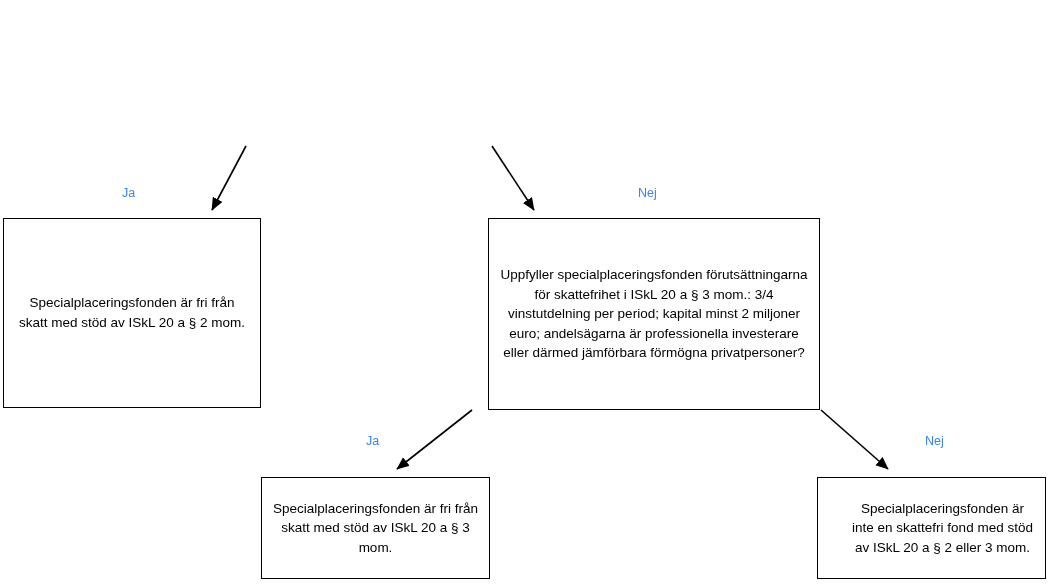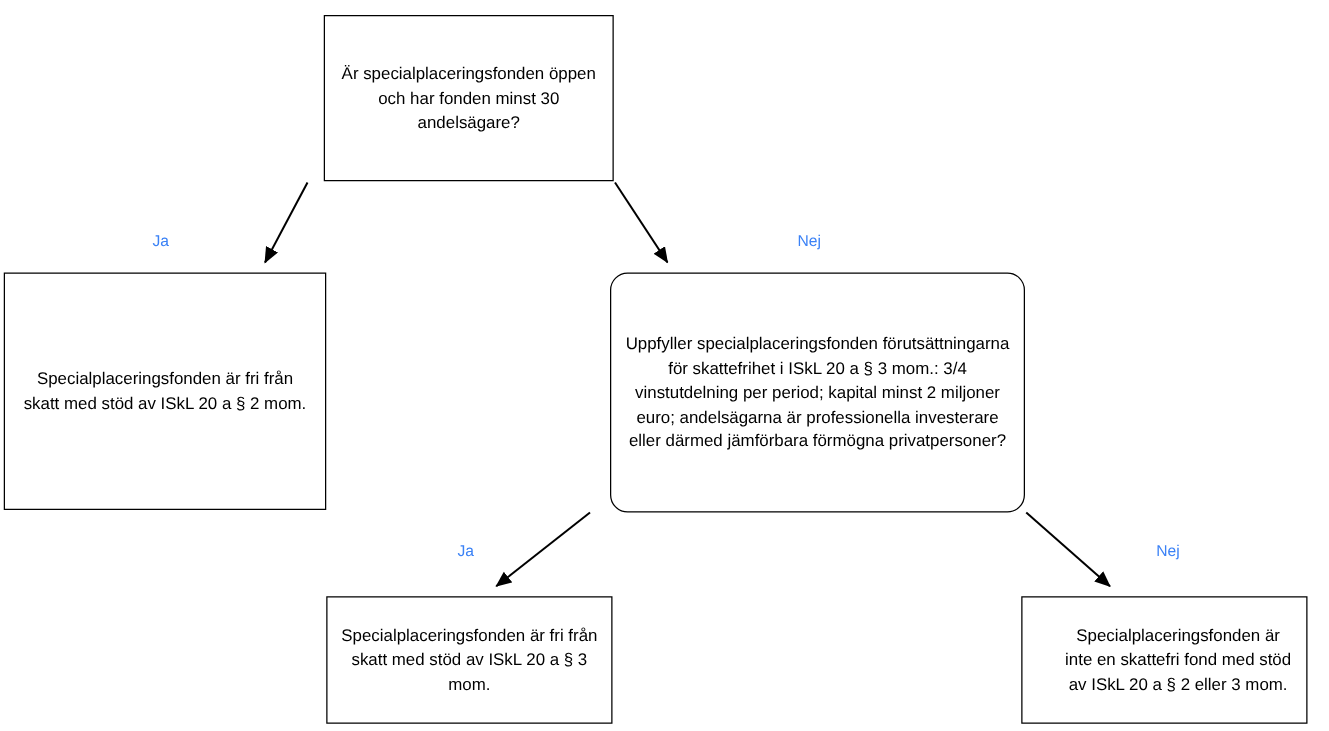--- a/index.html
+++ b/index.html
@@ -46,21 +46,21 @@
     left: 0;
     top: 0;
     width: 1063px;
     height: 585px;
     pointer-events: none;
   }
 
   
   #node-root     { left: 259px; top: 12px;  width: 232px; height: 133px; }
   #node-free2    { left: 3px;   top: 218px; width: 258px; height: 190px; }
-  #node-cond2    { left: 488px; top: 218px; width: 332px; height: 192px; border-radius: 14px; }
+  #node-cond2    { left: 488px; top: 218px; width: 332px; height: 192px; }
   #node-free3    { left: 261px; top: 477px; width: 229px; height: 102px; }
   #node-notfree  { left: 817px; top: 477px; width: 229px; height: 102px; padding-left: 32px; }
 
   
   #label-ja-1  { left: 122px; top: 186px; }
   #label-nej-1 { left: 638px; top: 186px; }
   #label-ja-2  { left: 366px; top: 434px; }
   #label-nej-2 { left: 925px; top: 434px; }
 </style>
 </head>
@@ -77,23 +77,20 @@
 
     <line x1="246" y1="146" x2="212" y2="210" stroke="#000000" stroke-width="1.6" marker-end="url(#arrow)"></line>
 
     <line x1="492" y1="146" x2="534" y2="210" stroke="#000000" stroke-width="1.6" marker-end="url(#arrow)"></line>
 
     <line x1="472" y1="410" x2="397" y2="469" stroke="#000000" stroke-width="1.6" marker-end="url(#arrow)"></line>
 
     <line x1="821" y1="410" x2="888" y2="469" stroke="#000000" stroke-width="1.6" marker-end="url(#arrow)"></line>
   </svg>
 
-  <div class="node" id="node-root">
-    <span>Är specialplaceringsfonden öppen och har fonden minst 30 andelsägare?</span>
-  </div>
 
   <div class="node" id="node-free2">
     <span>Specialplaceringsfonden är fri från skatt med stöd av ISkL 20 a § 2 mom.</span>
   </div>
 
   <div class="node" id="node-cond2">
     <span>Uppfyller specialplaceringsfonden förutsättningarna för skattefrihet i ISkL 20 a § 3 mom.: 3/4 vinstutdelning per period; kapital minst 2 miljoner euro; andelsägarna är professionella investerare eller därmed jämförbara förmögna privatpersoner?</span>
   </div>
 
   <div class="node" id="node-free3">

